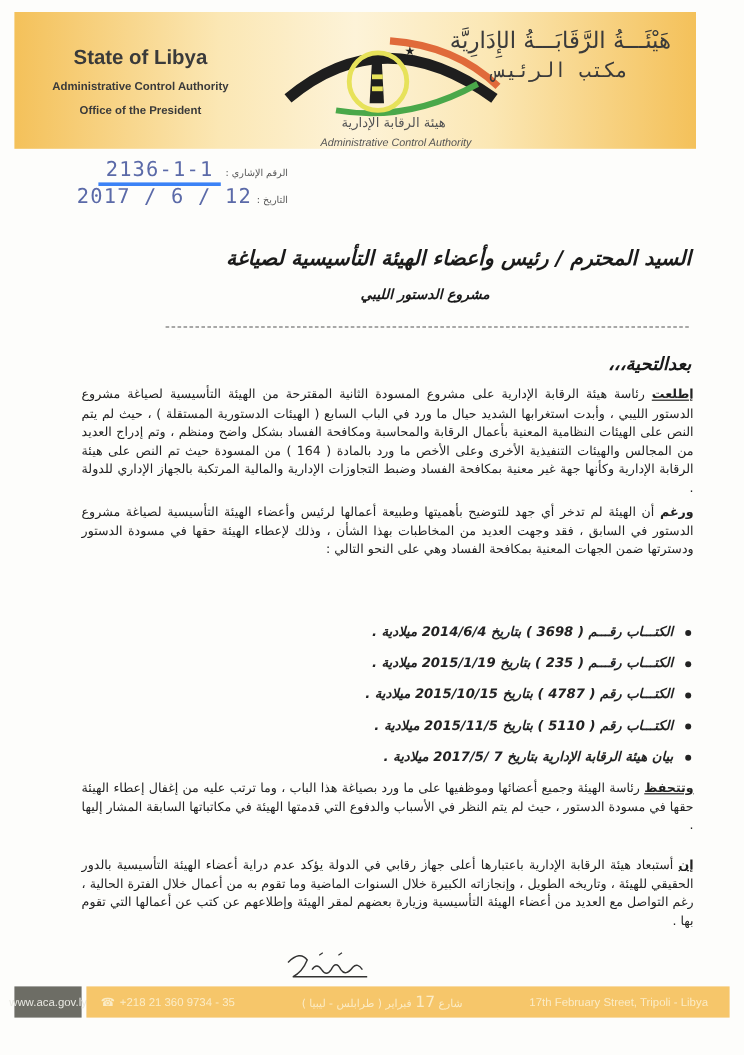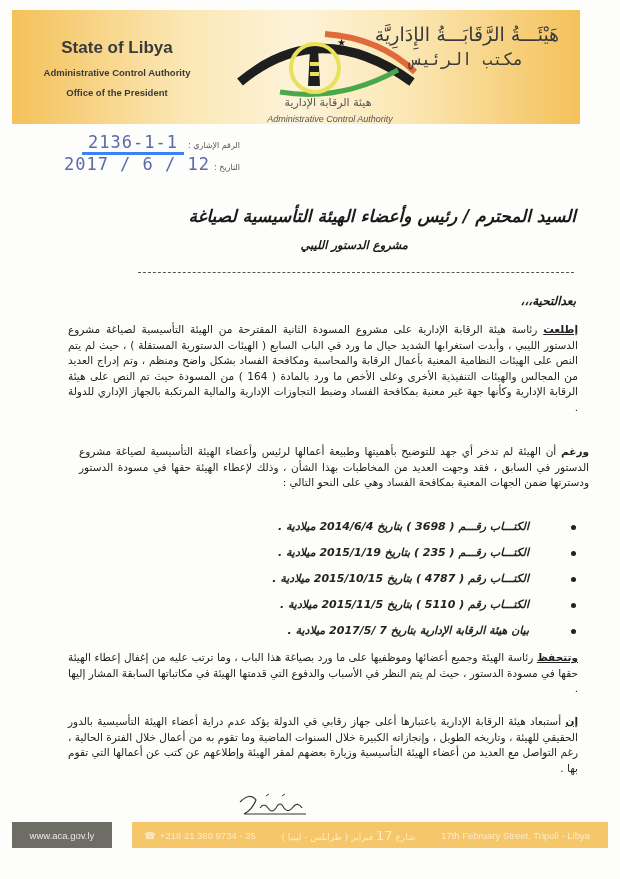--- a/index.html
+++ b/index.html
@@ -25,48 +25,48 @@
   .ref-block { position: absolute; left: 50px; top: 132px; width: 190px; direction: rtl; }
   .ref-row { display: flex; align-items: baseline; direction: rtl; height: 22px; }
   .ref-label { font-size: 8px; color: #555; margin-left: 4px; white-space: nowrap; }
   .ref-value { font-family: "DejaVu Sans Mono", monospace; color: #5b6aa8; font-size: 17px; letter-spacing: 1px; direction: ltr; }
   .ref-row.first .ref-value { border-bottom: 3px solid #3b82f6; padding: 0 6px; }
 
   .letter { position: absolute; direction: rtl; text-align: right; font-style: italic; }
   .addressee { right: 44px; top: 206px; font-weight: bold; font-size: 17px; }
   .subject { right: 212px; top: 238px; font-weight: bold; font-size: 11.5px; }
   .dash-line { position: absolute; left: 138px; top: 272px; width: 436px; border-top: 1px dashed #555; }
-  .greeting { right: 44px; top: 294px; font-weight: bold; font-size: 12px; }
+  .greeting { right: 44px; top: 294px; font-weight: bold; font-size: 15px; }
 
   .para {
     position: absolute; left: 68px; width: 510px;
     direction: rtl; text-align: justify; text-align-last: right;
     font-size: 10.5px; line-height: 15.5px; color: #222;
   }
   .para .lead { font-weight: bold; text-decoration: underline; }
   .p1 { top: 322px; }
-  .p2 { top: 444px; margin-left: 11px; }
+  .p2 { top: 420px; }
   .p3 { top: 650px; }
   .p4 { top: 714px; }
   .para .lead.noul { text-decoration: none; }
 
   .refs { position: absolute; right: 44px; top: 514px; width: 400px; direction: rtl; list-style: none; }
-  .refs li { font-size: 11px; font-style: italic; font-weight: bold; color: #222; height: 26px; line-height: 22px; display: flex; align-items: center; gap: 32px; }
+  .refs li { font-size: 11px; font-style: italic; font-weight: bold; color: #222; height: 26px; line-height: 22px; display: flex; align-items: center; }
   .refs .bullet { display: inline-block; width: 5px; height: 5px; background: #222; border-radius: 50%; margin-left: 10px; }
 
   .signature { position: absolute; left: 236px; top: 790px; width: 80px; height: 30px; }
 
   .footer { position: absolute; left: 12px; top: 822px; width: 596px; height: 26px; display: flex; }
   .footer-url {
-    width: 100px; background: #6d6d65; color: #e8e8e2;
+    width: 56px; background: #6d6d65; color: #e8e8e2;
     font-family: "Liberation Sans", sans-serif; font-size: 9.5px;
     display: flex; align-items: center; justify-content: center;
   }
   .footer-bar {
-    flex: 1; margin-left: 20px; background: #f6c66a; color: #fbecc6;
+    flex: 1; margin-left: 4px; background: #f6c66a; color: #fbecc6;
     display: flex; align-items: center; justify-content: space-between;
     padding: 0 18px 0 12px; font-family: "Liberation Sans", sans-serif; font-size: 9.5px;
   }
   .footer-bar .phone-icon { margin-right: 4px; color: #fbecc6; }
   .footer-bar .ar { direction: rtl; font-family: "DejaVu Sans", sans-serif; font-size: 9px; }
   .footer-bar .ar .num { font-size: 13px; }
 </style>
 </head>
 <body>
 

